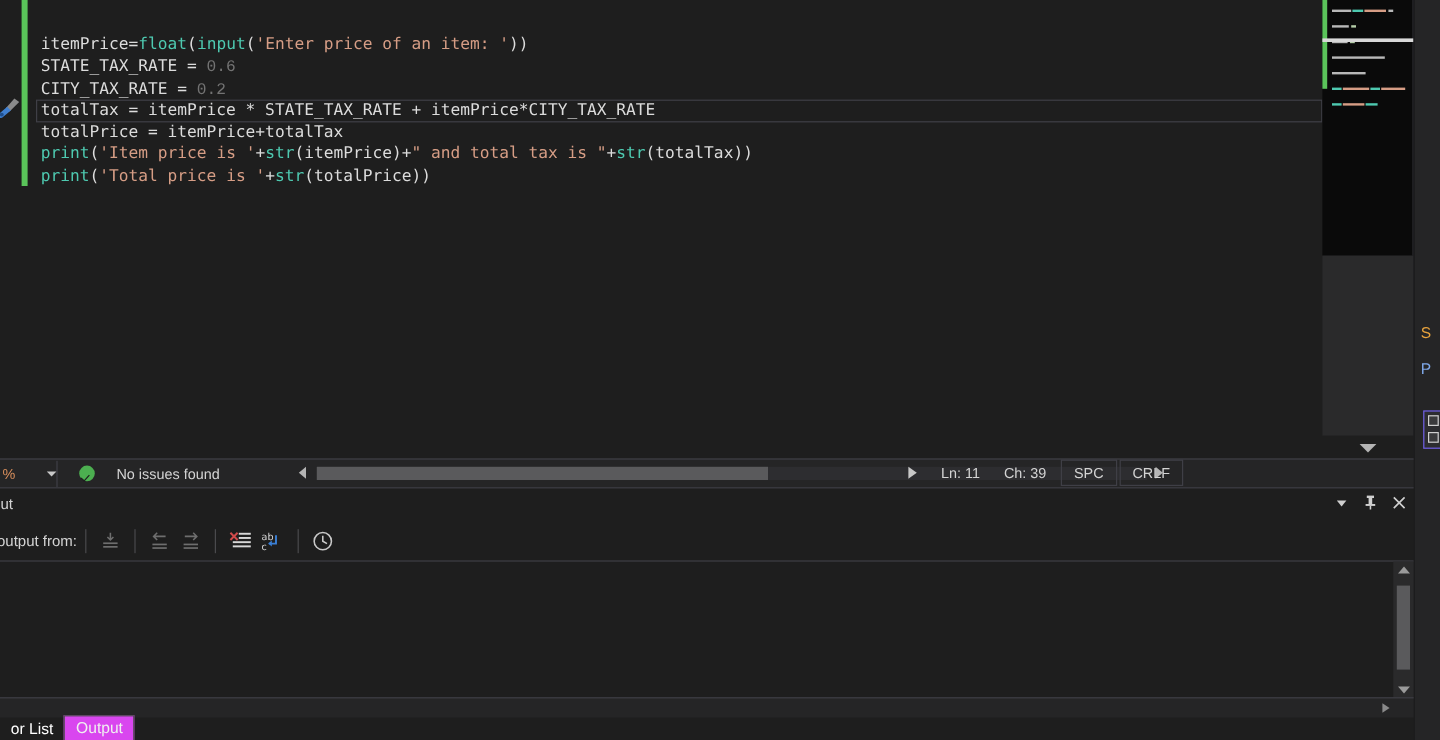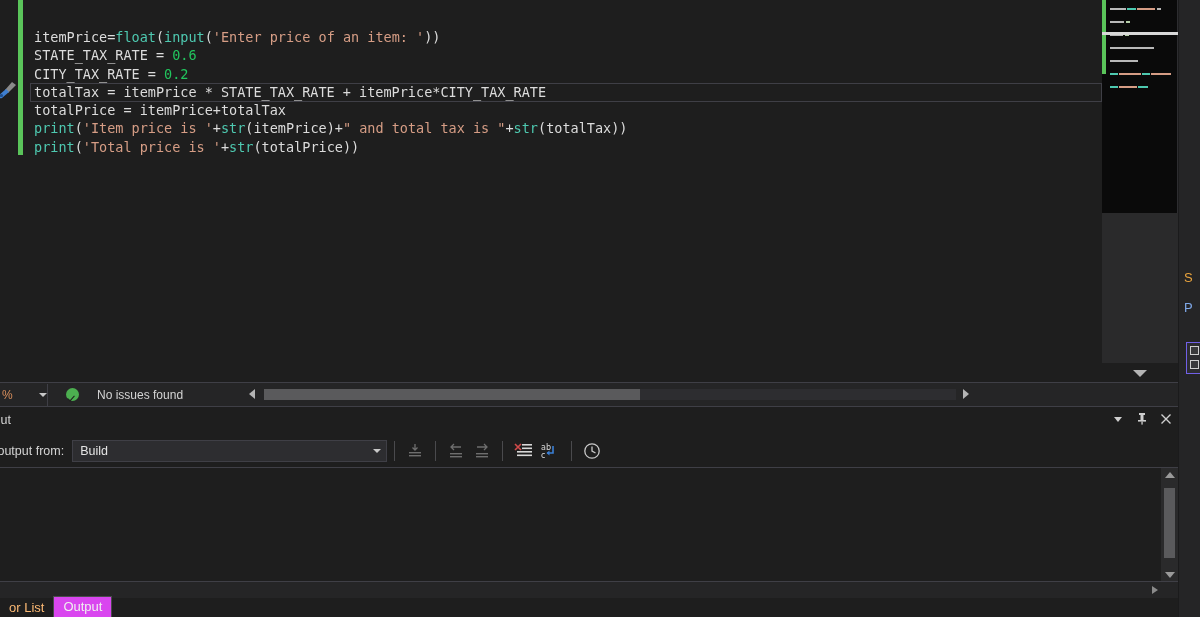--- a/index.html
+++ b/index.html
@@ -31,21 +31,21 @@
     position: absolute; left: 34px; top: 28px;
     font-family: "DejaVu Sans Mono", monospace;
     font-size: 13.5px; line-height: 18.3px;
     white-space: pre;
     letter-spacing: 0px;
   }
   .ln { height: 18.3px; }
   .tok-plain  { color: #dcdcdc; }
   .tok-kw     { color: #4ec9b0; }
   .tok-str    { color: #d69d85; }
-  .tok-num    { color: #22c55e; }
+  .tok-num    { color: #737373; font-family: Liberation Mono, monospace; }
 
   #current-line-box {
     position: absolute; left: 30px; top: 83px; width: 1072px; height: 19px;
     border: 1px solid #3f3f46; background: transparent;
   }
 
   
   #minimap {
     position: absolute; left: 1102px; top: 0; width: 76px; height: 213px;
     background: #0a0a0a; border-right: 1px solid #2d2d30;
@@ -202,21 +202,21 @@
   .ohs-arrow-r {
     position: absolute; right: 20px; top: 4px; width: 0; height: 0;
     border-top: 4.5px solid transparent; border-bottom: 4.5px solid transparent;
     border-left: 6px solid #8a8a8a;
   }
 
   #bottom-tabs {
     position: absolute; left: 0; top: 191px; width: 1178px; height: 20px;
     display: flex; align-items: flex-end; gap: 0px;
   }
-  .btab { font-size: 13px; padding: 2px 9px 3px 9px; color: #fdba74; }
+  .btab { font-size: 13px; padding: 2px 9px 3px 9px; color: #ffffff; }
   .btab.active { color: #f0f0f0; border: 1px solid #4a4a4d; background: #d946ef; }
 
   svg { display: block; }
 </style>
 </head>
 <body>
 
 <div id="app">
 
   <div id="editor-area">
@@ -289,20 +289,27 @@
     </div>
   </div>
 
   <div id="editor-hscroll">
     <div class="hs-arrow-l"></div>
     <div id="hs-track"></div>
     <div id="hs-thumb"></div>
     <div class="hs-arrow-r"></div>
   </div>
 
+  <div id="status-right">
+    <div class="st-arrow-r"></div>
+    <div class="st-item">Ln: 11</div>
+    <div class="st-item">Ch: 39</div>
+    <div class="st-item st-boxed">SPC</div>
+    <div class="st-item st-boxed" style="margin-right:6px">CRLF</div>
+  </div>
 
   <div id="output-panel">
 
     <div id="output-header">
       <div id="output-title">tput</div>
       <div id="output-header-ctrls">
         <span>
           <svg width="12" height="12" viewBox="0 0 12 12">
               <path d="M2 4 L10 4 L6 9 Z" fill="#cfcfcf"></path>
             </svg>
@@ -318,24 +325,20 @@
         <span>
           <svg width="12" height="12" viewBox="0 0 12 12">
             <path d="M1.5 1.5 L10.5 10.5 M10.5 1.5 L1.5 10.5" stroke="#cfcfcf" stroke-width="1.4"></path>
           </svg>
         </span>
       </div>
     </div>
 
     <div id="output-toolbar">
       <div id="show-output-label">ow output from:</div>
-      <div id="build-combo">
-        <span id="build-value">Build</span>
-        <span class="caret-down"></span>
-      </div>
 
       <span class="tb-sep"></span>
 
       <span class="tb-btn">
         <svg width="18" height="18" viewBox="0 0 18 18">
           <path d="M9 2 L9 8 M6.5 5.5 L9 8 L11.5 5.5" stroke="#6e6e6e" stroke-width="1.3" fill="none"></path>
           <rect x="3" y="10" width="12" height="1.4" fill="#6e6e6e"></rect>
           <rect x="3" y="13" width="12" height="1.4" fill="#6e6e6e"></rect>
         </svg>
       </span>

